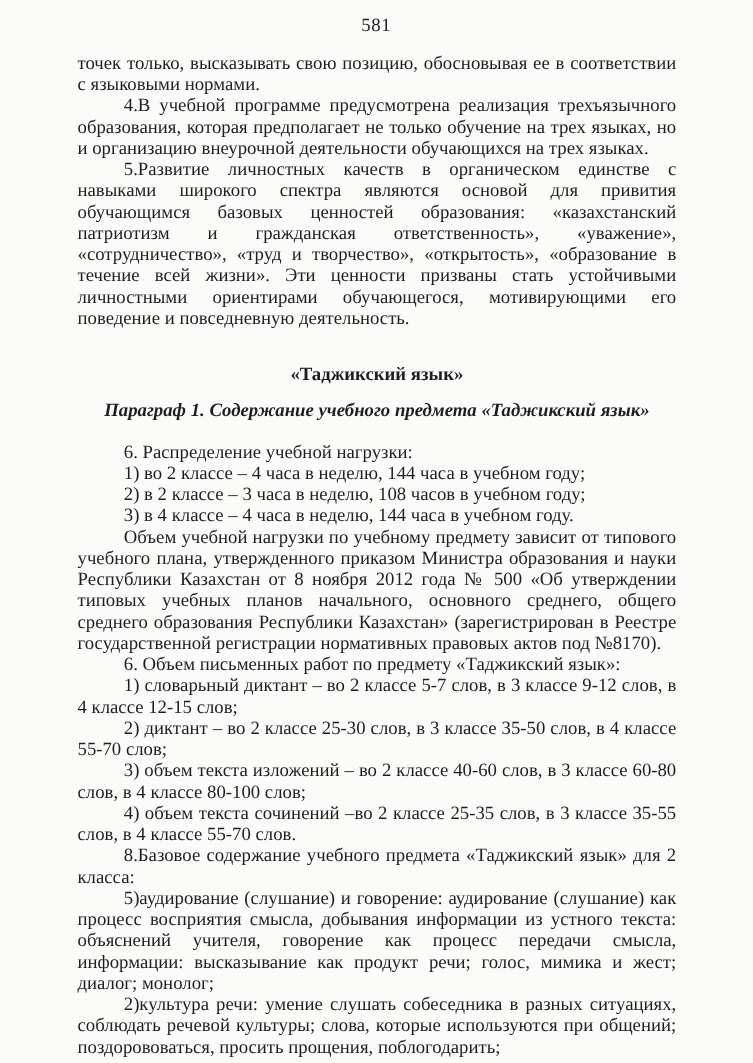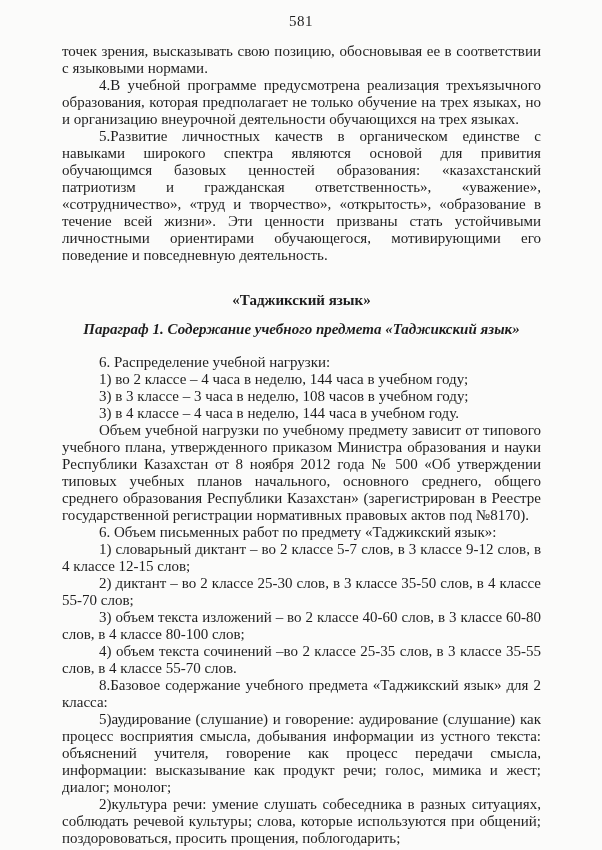--- a/index.html
+++ b/index.html
@@ -56,35 +56,35 @@
   }
 </style>
 </head>
 <body>
 
 <div class="page">
   <div class="page-number">581</div>
 
   <div class="content">
 
-    <p>точек зрения, высказывать свою позицию, обосновывая ее в соответствии с языковыми нормами.</p>
+    <p>точек только, высказывать свою позицию, обосновывая ее в соответствии с языковыми нормами.</p>
     <p class="indent">4.В учебной программе предусмотрена реализация трехъязычного образования, которая предполагает не только обучение на трех языках, но и организацию внеурочной деятельности обучающихся на трех языках.</p>
     <p class="indent">5.Развитие личностных качеств в органическом единстве с навыками широкого спектра являются основой для привития обучающимся базовых ценностей образования: «казахстанский патриотизм и гражданская ответственность», «уважение», «сотрудничество», «труд и творчество», «открытость», «образование в течение всей жизни». Эти ценности призваны стать устойчивыми личностными ориентирами обучающегося, мотивирующими его поведение и повседневную деятельность.</p>
 
     <div class="chapter-heading">
       <p>«Таджикский язык»</p>
     </div>
 
     <div class="section-heading">
       <p>Параграф 1. Содержание учебного предмета «Таджикский язык»</p>
     </div>
 
     <p class="indent first-main">6. Распределение учебной нагрузки:</p>
     <p class="indent">1) во 2 классе – 4 часа в неделю, 144 часа в учебном году;</p>
-    <p class="indent">3) в 3 классе – 3 часа в неделю, 108 часов в учебном году;</p>
+    <p class="indent">2) в 2 классе – 3 часа в неделю, 108 часов в учебном году;</p>
     <p class="indent">3) в 4 классе – 4 часа в неделю, 144 часа в учебном году.</p>
     <p class="indent">Объем учебной нагрузки по учебному предмету зависит от типового учебного плана, утвержденного приказом Министра образования и науки Республики Казахстан от 8 ноября 2012 года № 500 «Об утверждении типовых учебных планов начального, основного среднего, общего среднего образования Республики Казахстан» (зарегистрирован в Реестре государственной регистрации нормативных правовых актов под №8170).</p>
     <p class="indent">6. Объем письменных работ по предмету «Таджикский язык»:</p>
     <p class="indent">1) словарьный диктант – во 2 классе 5-7 слов, в 3 классе 9-12 слов, в 4 классе 12-15 слов;</p>
     <p class="indent">2) диктант – во 2 классе 25-30 слов, в 3 классе 35-50 слов, в 4 классе 55-70 слов;</p>
     <p class="indent">3) объем текста изложений – во 2 классе 40-60 слов, в 3 классе 60-80 слов, в 4 классе 80-100 слов;</p>
     <p class="indent">4) объем текста сочинений –во 2 классе 25-35 слов, в 3 классе 35-55 слов, в 4 классе 55-70 слов.</p>
     <p class="indent">8.Базовое содержание учебного предмета «Таджикский язык» для 2 класса:</p>
     <p class="indent">5)аудирование (слушание) и говорение: аудирование (слушание) как процесс восприятия смысла, добывания информации из устного текста: объяснений учителя, говорение как процесс передачи смысла, информации: высказывание как продукт речи; голос, мимика и жест; диалог; монолог;</p>
     <p class="indent">2)культура речи: умение слушать собеседника в разных ситуациях, соблюдать речевой культуры; слова, которые используются при общений; поздорововаться, просить прощения, поблогодарить;</p>

